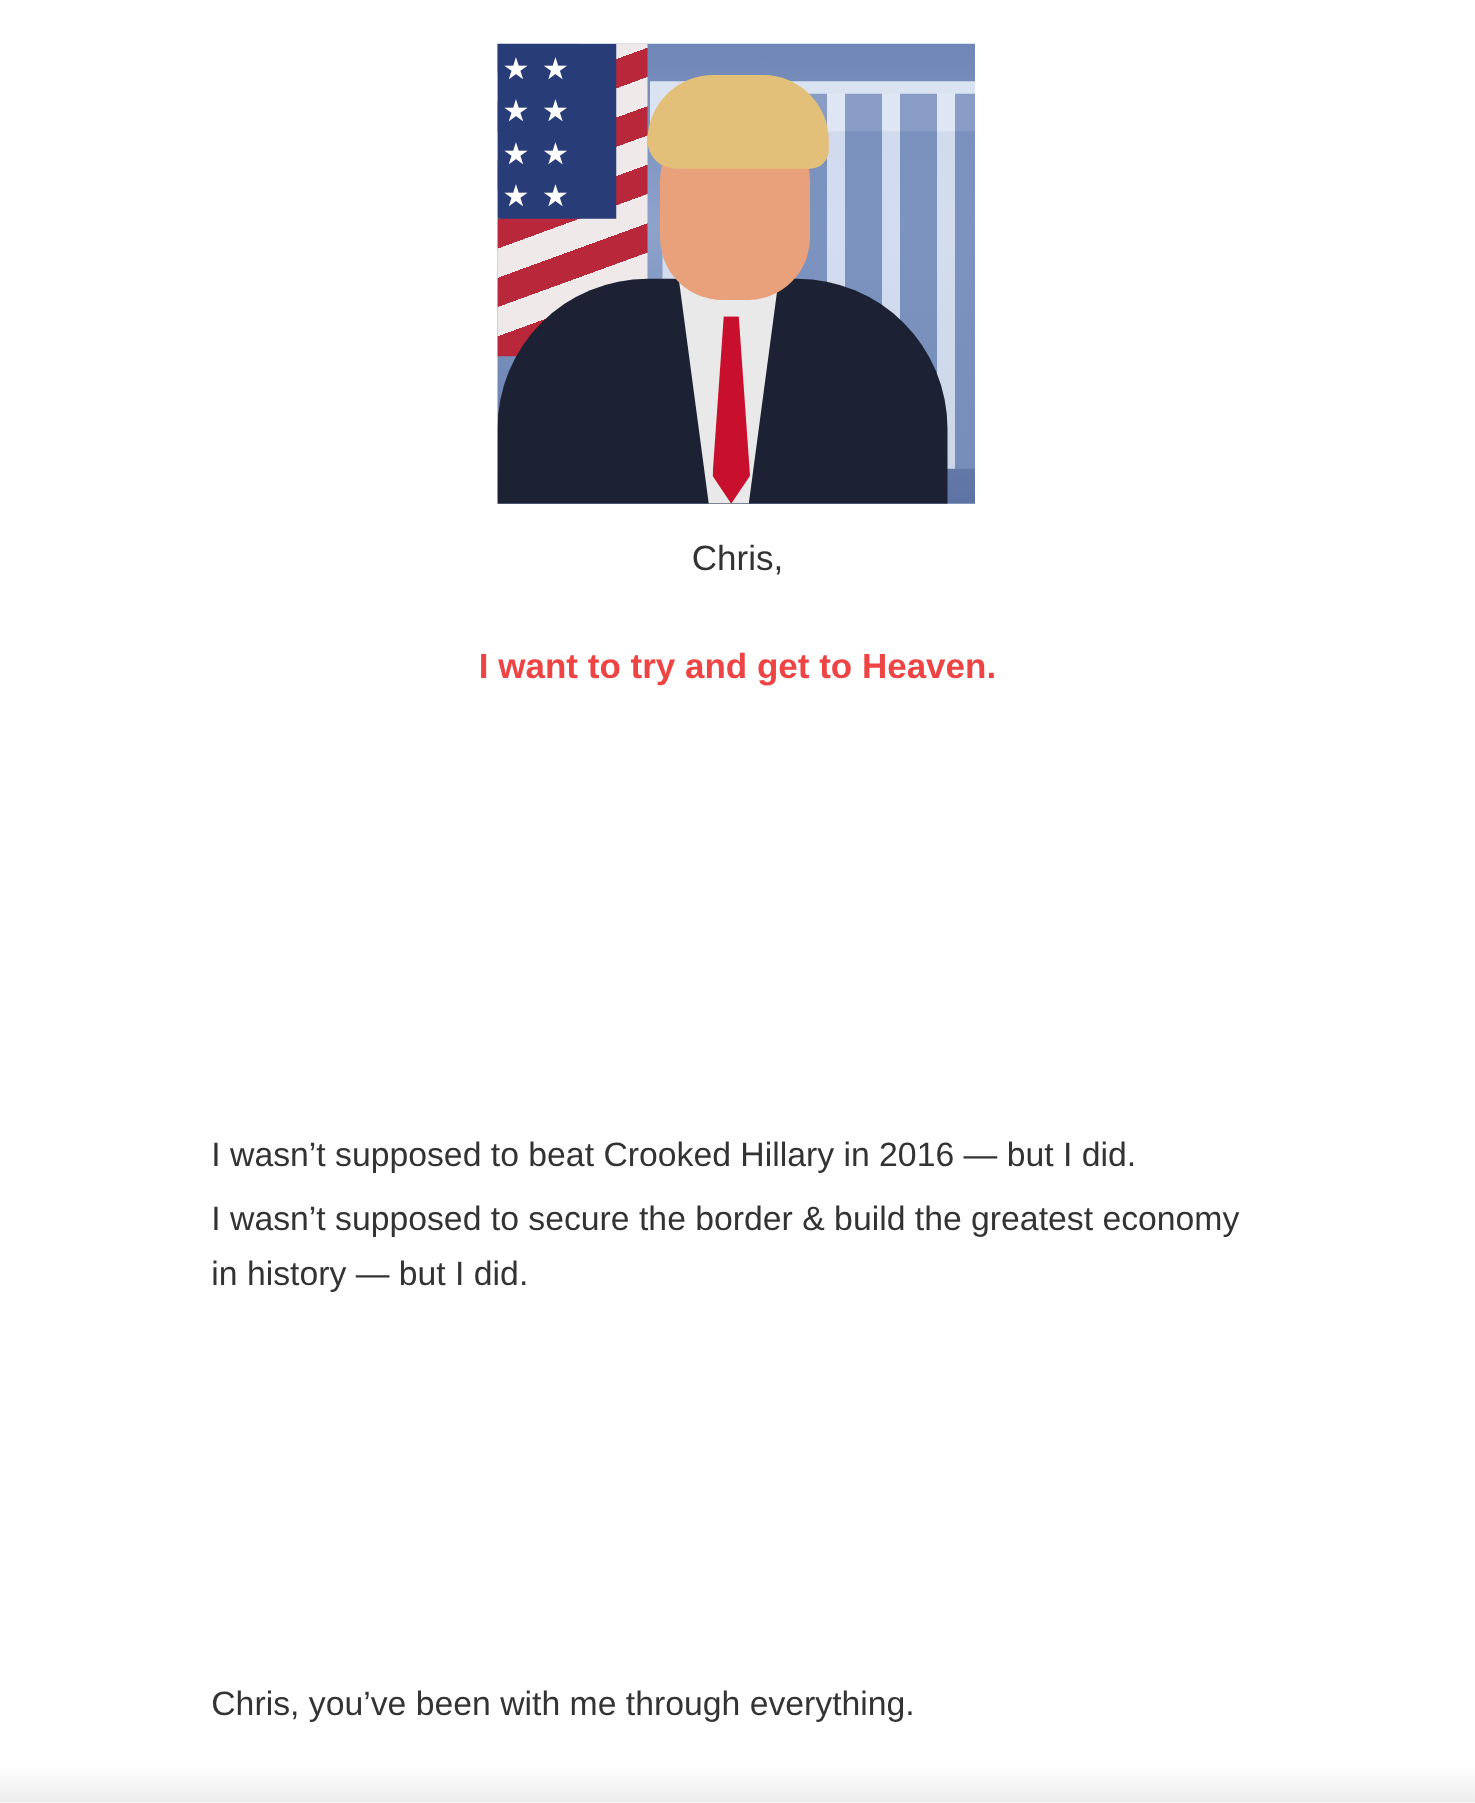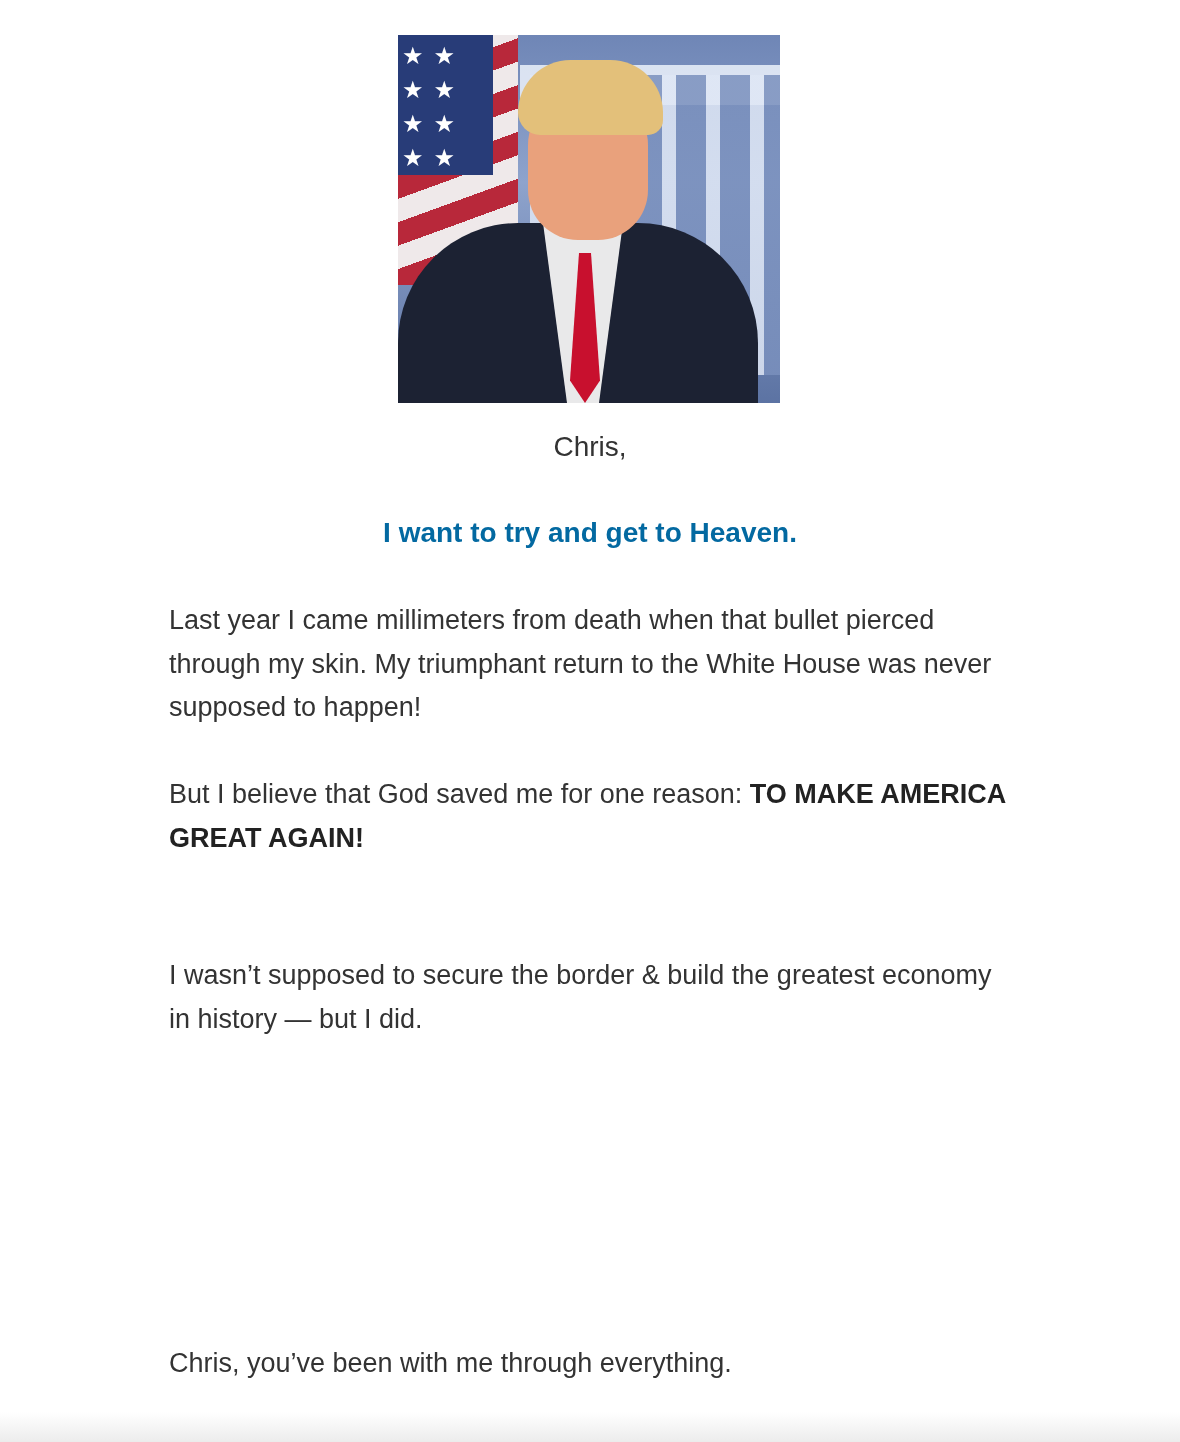--- a/index.html
+++ b/index.html
@@ -130,21 +130,21 @@
     }
     .headline {
       position: absolute;
       left: 0;
       top: 516px;
       width: 1180px;
       text-align: center;
       font-size: 28px;
       line-height: 34px;
       font-weight: bold;
-      color: #0369a1;
+      color: #ef4444;
     }
     .para {
       position: absolute;
       left: 169px;
       width: 840px;
       font-size: 27px;
       line-height: 43.5px;
       color: #333333;
       margin: 0;
     }
@@ -182,28 +182,25 @@
     <div class="figure-shirt"></div>
     <div class="figure-tie"></div>
     <div class="figure-head"></div>
     <div class="figure-hair"></div>
   </div>
 
   <div class="greeting">Chris,</div>
 
   <div class="headline">I want to try and get to Heaven.</div>
 
-  <p class="para p1">
-    <span>Last year I came millimeters from death when that bullet pierced through my skin. My triumphant return to the White House was never supposed to happen!</span>
+
+
+  <p class="para p3">
+    <span>I wasn’t supposed to beat Crooked Hillary in 2016 — but I did.</span>
   </p>
-
-  <p class="para p2">
-    <span>But I believe that God saved me for one reason: </span><b>TO MAKE AMERICA GREAT AGAIN!</b>
-  </p>
-
 
   <p class="para p4">
     <span>I wasn’t supposed to secure the border &amp; build the greatest economy in history — but I did.</span>
   </p>
 
 
 
   <p class="para p7">
     <span>Chris, you’ve been with me through everything.</span>
   </p>

